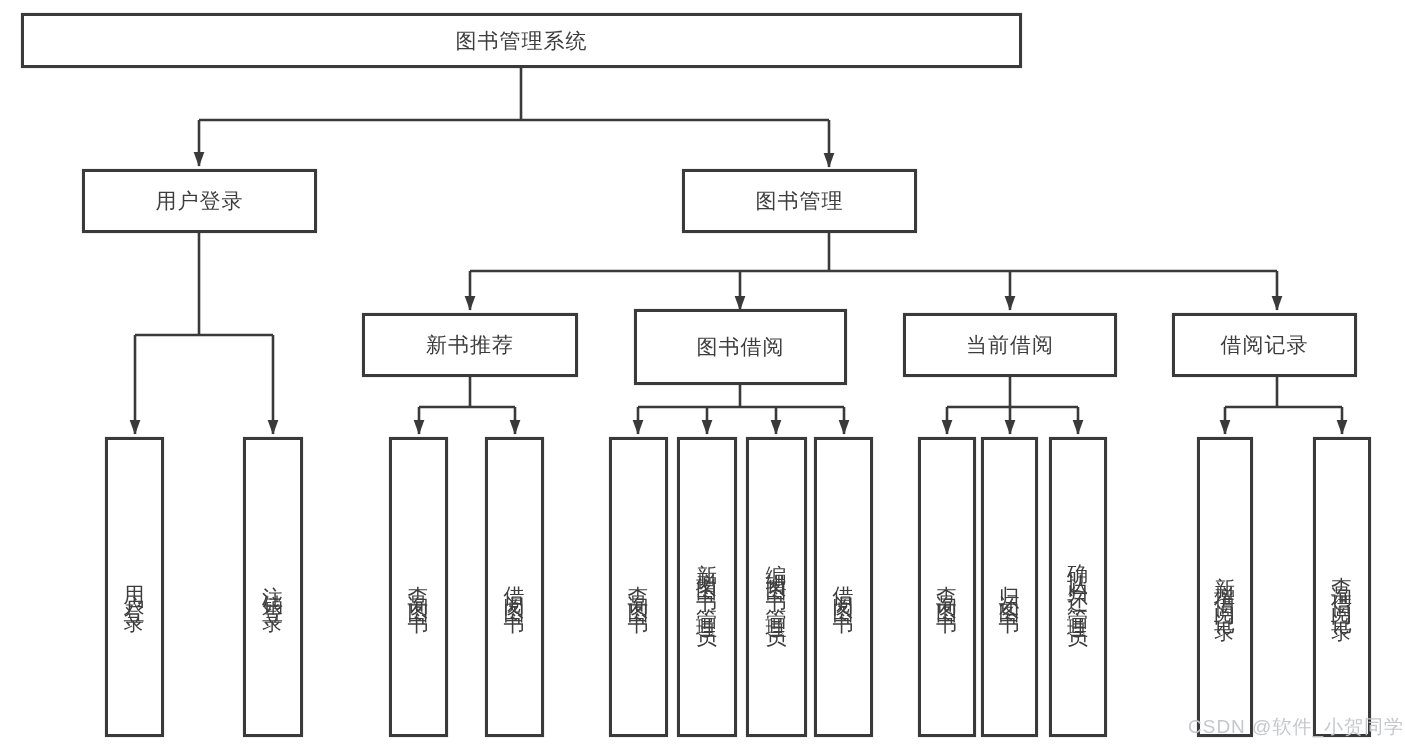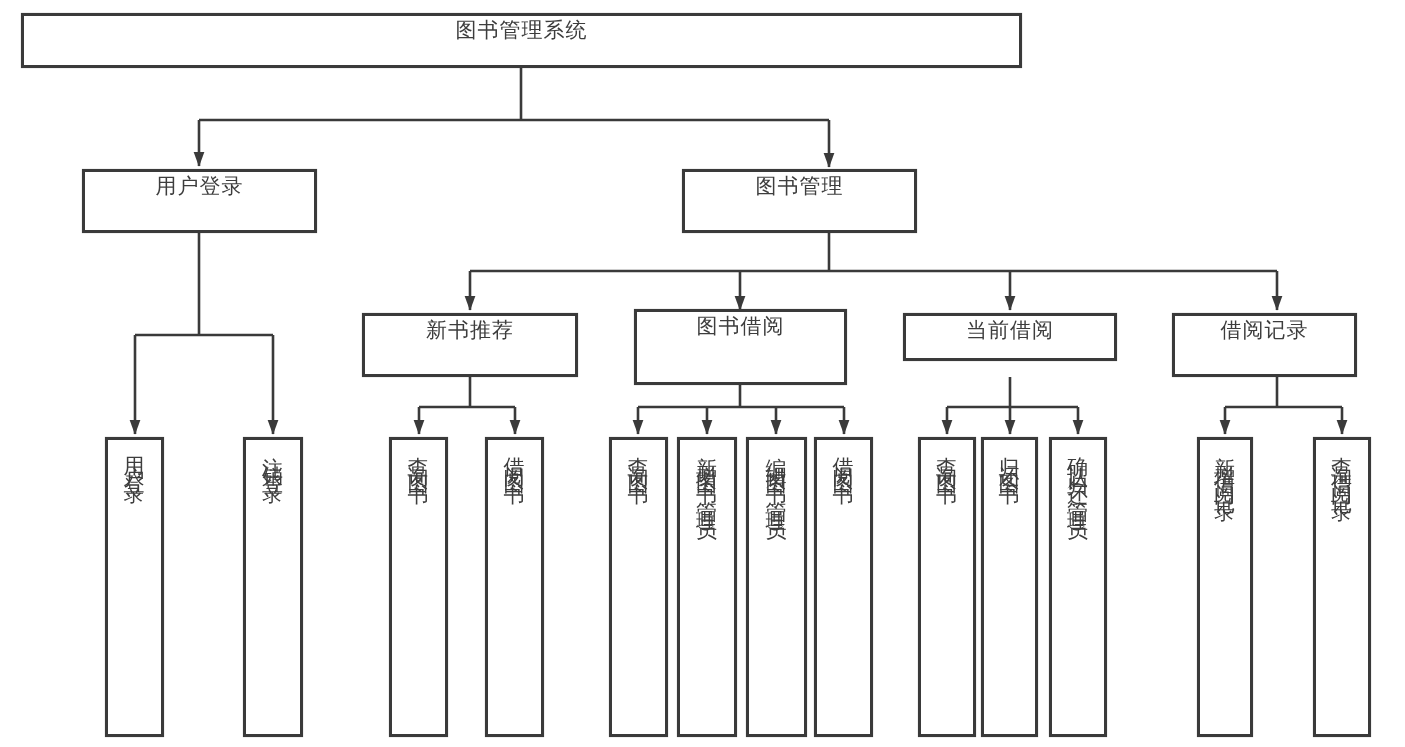--- a/index.html
+++ b/index.html
@@ -18,20 +18,21 @@
     position: absolute; left: 0; top: 0;
     width: 1405px; height: 747px;
     pointer-events: none;
   }
   .node {
     position: absolute;
     background: #ffffff;
     border: 3px solid #3a3a3a;
     box-sizing: border-box;
     display: flex;
+    align-items: center;
     justify-content: center;
     color: #3d3d3d;
     font-size: 21px;
     letter-spacing: 1px;
     box-shadow: 0 0 1px rgba(0,0,0,0.35);
   }
   .node.hbox { white-space: nowrap; }
   .node.leaf {
     top: 437px;
     height: 300px;
@@ -121,21 +122,21 @@
   <div class="node hbox" style="left:682px; top:169px; width:235px; height:64px;">
     <span>图书管理</span>
   </div>
 
   <div class="node hbox" style="left:362px; top:313px; width:216px; height:64px;">
     <span>新书推荐</span>
   </div>
   <div class="node hbox" style="left:634px; top:309px; width:213px; height:76px;">
     <span>图书借阅</span>
   </div>
-  <div class="node hbox" style="left:903px; top:313px; width:214px; height:48px;">
+  <div class="node hbox" style="left:903px; top:313px; width:214px; height:64px;">
     <span>当前借阅</span>
   </div>
   <div class="node hbox" style="left:1172px; top:313px; width:185px; height:64px;">
     <span>借阅记录</span>
   </div>
 
   <div class="node leaf" style="left:105px; width:59px;">
     <span class="vlabel">用户登录</span>
   </div>
   <div class="node leaf" style="left:243px; width:60px;">
@@ -172,14 +173,15 @@
     <span class="vlabel">确认归还（管理员）</span>
   </div>
 
   <div class="node leaf" style="left:1197px; width:56px;">
     <span class="vlabel">新增借阅记录</span>
   </div>
   <div class="node leaf" style="left:1313px; width:58px;">
     <span class="vlabel">查询借阅记录</span>
   </div>
 
+  <div id="watermark">CSDN @软件_小贺同学</div>
 
 </div>
 
 </body></html>

